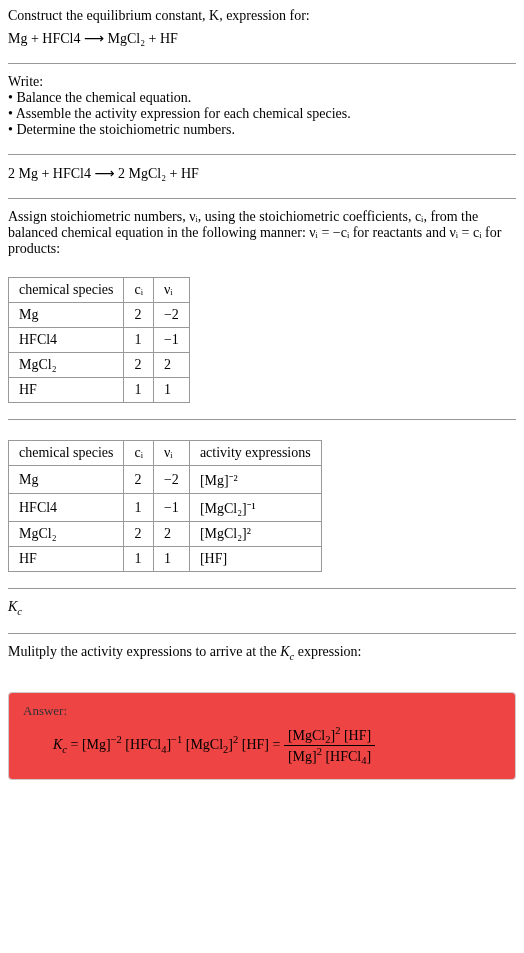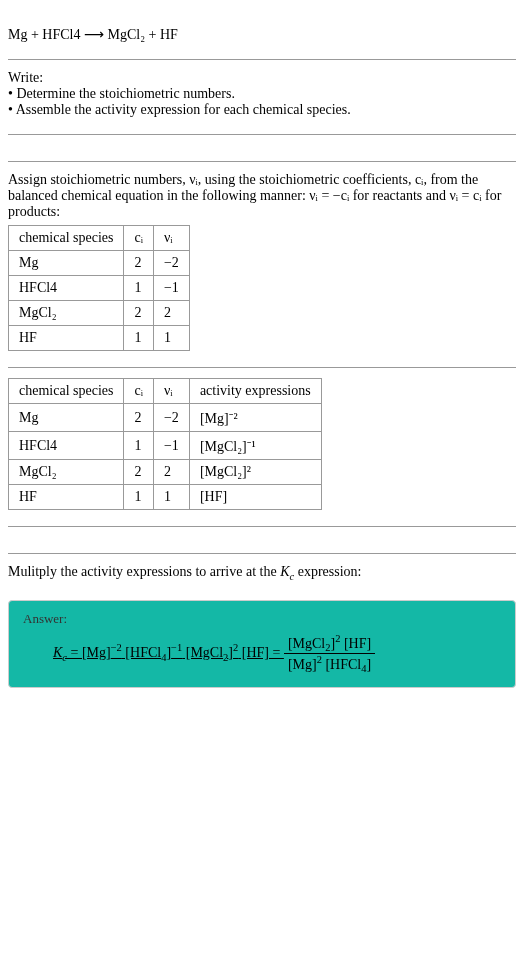--- a/index.html
+++ b/index.html
@@ -14,37 +14,37 @@
   }
   .section {
     padding-bottom: 10px;
   }
   .divider {
     border-top: 1px solid #999;
     margin: 6px 0 10px 0;
   }
   table {
     border-collapse: collapse;
-    margin-top: 5px;
+    margin-top: 20px;
   }
   th, td {
     border: 1px solid #999;
     padding: 4px 10px;
     text-align: left;
     font-weight: normal;
   }
   .eq-line {
-    margin-top: 18px;
+    margin-top: 6px;
   }
   .answer-box {
-    background: #14b8a6;
+    background: #ef4444;
     border: 1px solid #ccc;
     border-radius: 4px;
     padding: 10px 14px 12px 14px;
-    margin-top: 8px;
+    margin-top: 20px;
   }
   .answer-label {
     font-size: 13px;
     color: #333;
     margin-bottom: 6px;
   }
   .frac {
     display: inline-block;
     vertical-align: middle;
     text-align: right;
@@ -59,32 +59,35 @@
     padding: 0 4px;
   }
   sub, sup {
     font-size: 0.75em;
   }
 </style>
 </head>
 <body>
 
 <div class="section">
+  <div>Construct the equilibrium constant, K, expression for:</div>
   <div class="eq-line">Mg + HFCl4 ⟶ MgCl₂ + HF</div>
 </div>
 <div class="divider"></div>
 
 <div class="section">
   <div>Write:</div>
+  <div>• Balance the chemical equation.</div>
+  <div>• Assemble the activity expression for each chemical species.</div>
   <div>• Determine the stoichiometric numbers.</div>
-  <div>• Assemble the activity expression for each chemical species.</div>
 </div>
 <div class="divider"></div>
 
 <div class="section">
+  <div class="eq-line">2 Mg + HFCl4 ⟶ 2 MgCl₂ + HF</div>
 </div>
 <div class="divider"></div>
 
 <div class="section">
   <div>Assign stoichiometric numbers, νᵢ, using the stoichiometric coefficients, cᵢ, from the balanced chemical equation in the following manner: νᵢ = −cᵢ for reactants and νᵢ = cᵢ for products:</div>
   <table>
     <tbody>
         <tr>
       <th>chemical species</th>
       <th>cᵢ</th>
@@ -147,29 +150,30 @@
       <td>1</td>
       <td>1</td>
       <td>[HF]</td>
     </tr>
   </tbody>
     </table>
 </div>
 <div class="divider"></div>
 
 <div class="section">
+  <div class="eq-line"><i>K<sub>c</sub></i></div>
 </div>
 <div class="divider"></div>
 
 <div class="section">
   <div>Mulitply the activity expressions to arrive at the <i>K<sub>c</sub></i> expression:</div>
 </div>
 
 <div class="answer-box">
   <div class="answer-label">Answer:</div>
-  <div style="padding-left:30px;text-decoration:underline;">
+  <div style="padding-left:30px;">
     <span><i>K<sub>c</sub></i> = [Mg]<sup>−2</sup> [HFCl<sub>4</sub>]<sup>−1</sup> [MgCl<sub>2</sub>]<sup>2</sup> [HF] = </span>
     <span class="frac">
       <span class="num">[MgCl<sub>2</sub>]<sup>2</sup> [HF]</span>
       <span class="den">[Mg]<sup>2</sup> [HFCl<sub>4</sub>]</span>
     </span>
   </div>
 </div>
 
 </body></html>

